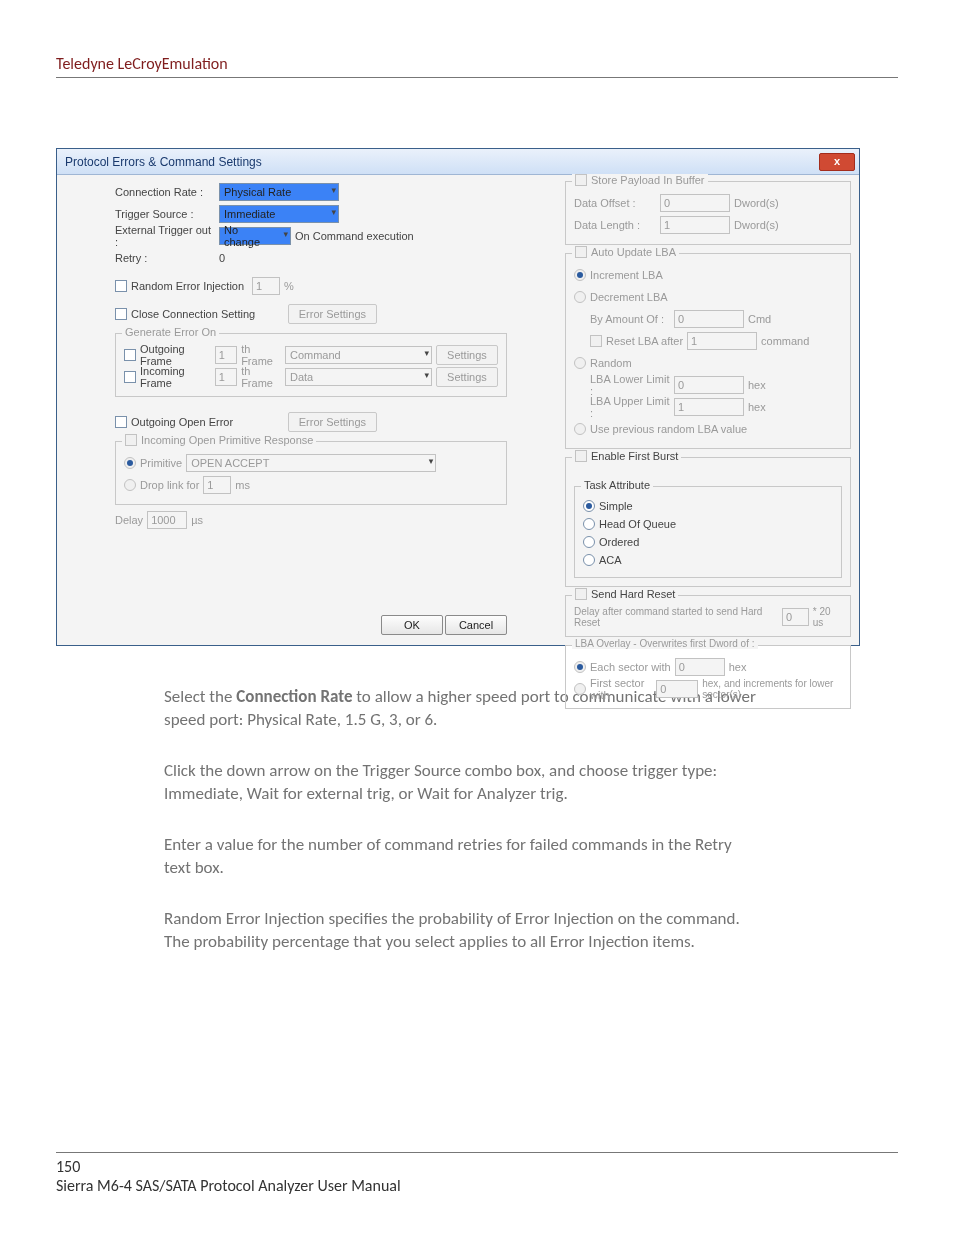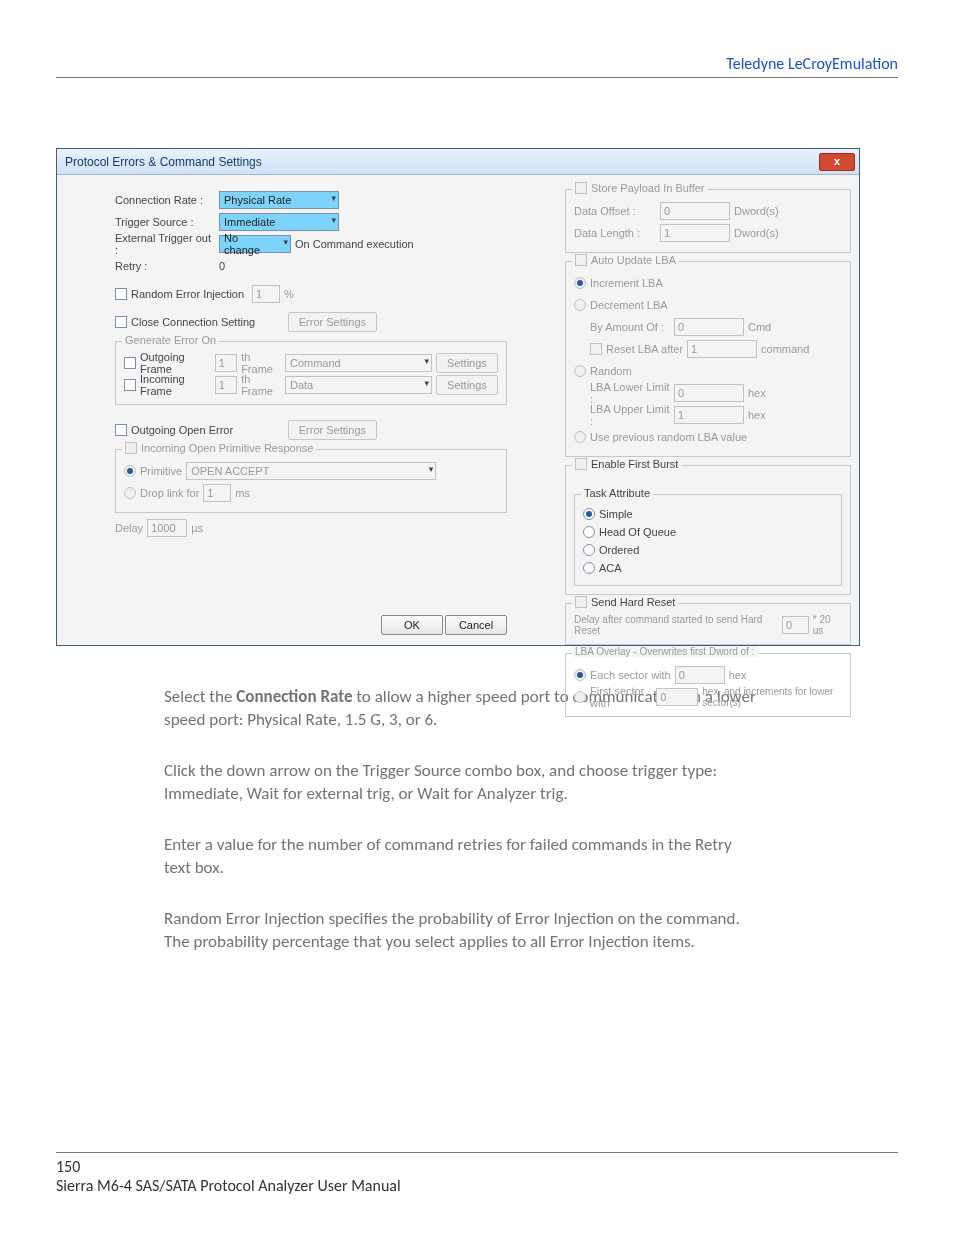--- a/index.html
+++ b/index.html
@@ -1,18 +1,18 @@
 <!DOCTYPE html>
 <html><head>
 <meta charset="utf-8">
 <style>
   * { box-sizing: border-box; margin: 0; padding: 0; }
   html, body { width: 954px; height: 1235px; background: #fff; font-family: "Segoe UI", Calibri, Arial, sans-serif; color: #222; }
   .page { width: 954px; height: 1235px; position: relative; padding: 54px 56px 40px 56px; }
-  .hdr { display: flex; justify-content: flex-end; font-size: 16px; color: #1d4ed8; }
+  .hdr { display: flex; justify-content: flex-start; font-size: 16px; color: #7f1d1d; }
   .hdr-line { border: none; border-top: 1px solid #777; margin-top: 4px; }
   .screenshot {
     margin: 70px 0 40px 0;
     width: 804px; height: 498px;
     border: 1px solid #3a5f8a;
     background: linear-gradient(#f3f6fb,#f3f6fb);
     position: relative;
     font-family: Tahoma, Arial, sans-serif;
   }
   .titlebar {
@@ -22,28 +22,28 @@
     display: flex; align-items: center; justify-content: space-between;
     padding: 0 4px 0 8px;
     font-size: 12px; color: #1a3a6e;
   }
   .closebtn {
     width: 36px; height: 18px; background: #d04a33;
     border: 1px solid #a32c1c; border-radius: 2px;
     color: #fff; font-size: 11px; text-align: center; line-height: 14px; font-weight: bold;
   }
   .dlgbody { position: absolute; top: 26px; left: 0; right: 0; bottom: 0; background: #f4f4f4; }
-  .col-left, .col-right { position: absolute; top: 14px; padding-left: 48px; }
+  .col-left, .col-right { position: absolute; top: 6px; padding-left: 48px; }
   .col-left  { left: 10px; width: 440px; }
   .col-right { left: 460px; width: 334px; }
   .lbl { font-size: 11px; color: #444; }
   .dim { color: #9a9a9a; }
   .row { display: flex; align-items: center; height: 22px; gap: 4px; }
   .combo {
-    height: 18px; font-size: 11px; background: #7dd3fc; border: 1px solid #7a91ab;
+    height: 18px; font-size: 11px; background: #3b82f6; border: 1px solid #7a91ab;
     padding: 0 16px 0 4px; position: relative; display: inline-flex; align-items: center;
   }
   .combo::after { content: "▾"; position: absolute; right: 2px; top: 1px; font-size: 9px; color: #444; }
   .txt {
     height: 18px; font-size: 11px; background: #fff; border: 1px solid #7a91ab; padding: 0 3px; display: inline-flex; align-items: center;
   }
   .txt.dimbox, .combo.dimbox { background: #f4f4f4; color: #9a9a9a; border-color: #c2c2c2; }
   .chk, .rdo { width: 12px; height: 12px; border: 1px solid #7a91ab; background: #fff; display: inline-block; flex: none; }
   .chk.dimc, .rdo.dimc { border-color: #c2c2c2; background: #f0f0f0; }
   .rdo { border-radius: 50%; position: relative; }

